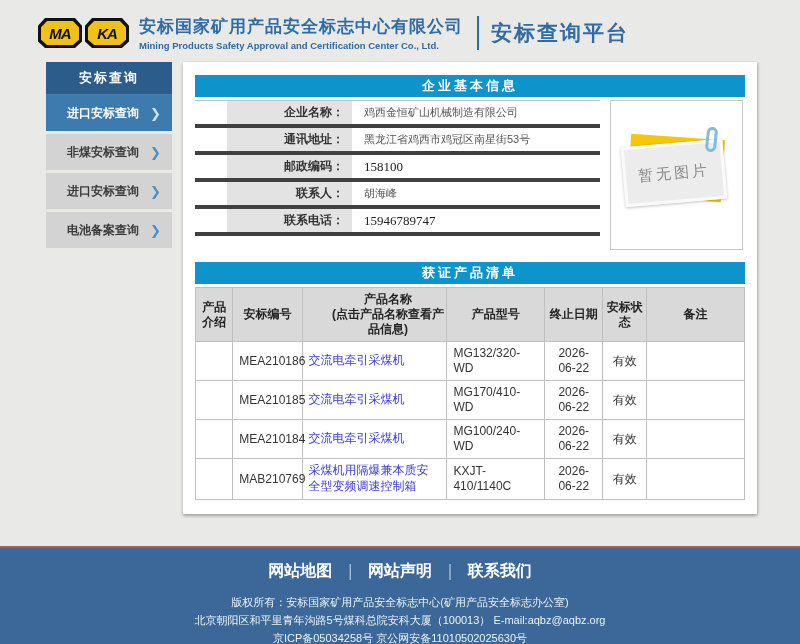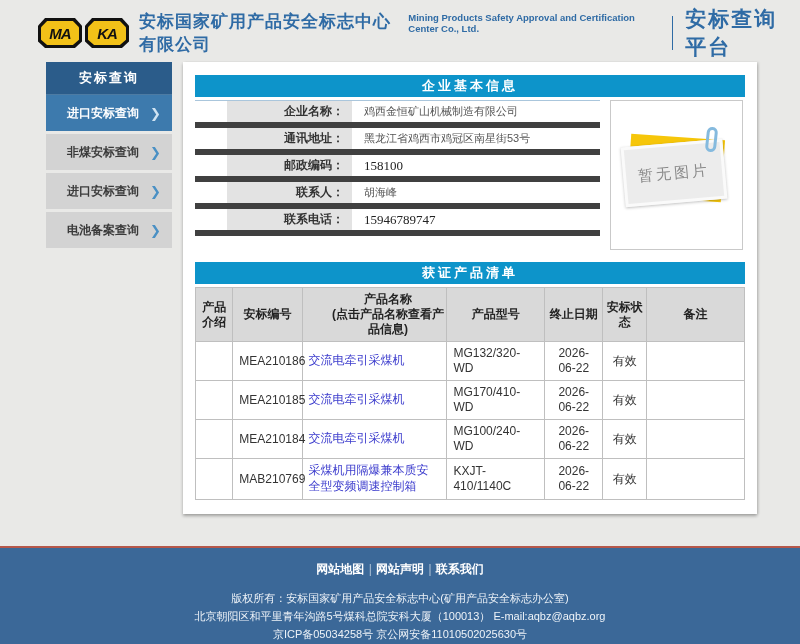--- a/index.html
+++ b/index.html
@@ -24,21 +24,21 @@
     position:relative; display:flex; align-items:center; justify-content:center;
   }
   .badge .inner {
     width:38px; height:24px; background:#f2c118;
     clip-path:polygon(16% 0,84% 0,100% 26%,100% 78%,84% 100%,16% 100%,0 78%,0 26%);
     display:flex; align-items:center; justify-content:center;
   }
   .badge .inner span {
     font-style:italic; font-weight:bold; font-size:15px; color:#111; letter-spacing:-1px;
   }
-  .org-names { display:flex; justify-content:center; }
+  .org-names { display:flex; flex-direction:column; justify-content:center; }
   .org-cn { color:#2f6ba5; font-size:17px; font-weight:bold; letter-spacing:1px; }
   .org-en { color:#2f6ba5; font-size:9.5px; font-weight:bold; margin-top:2px; }
   .hdr-divider { width:2px; height:34px; background:#2f6ba5; margin:0 12px 0 14px; }
   .platform-title { color:#2f6ba5; font-size:21px; font-weight:bold; letter-spacing:2px; }
 
   
   .sidebar { position:absolute; left:46px; top:62px; width:126px; }
   .sidebar-title {
     height:33px; background:#2b5c8a; color:#fff; font-size:13px; font-weight:bold;
     display:flex; align-items:center; justify-content:center; letter-spacing:2px;
@@ -59,21 +59,21 @@
     position:absolute; left:183px; top:62px; width:574px; min-height:376px;
     background:#fff; padding:13px 12px 14px 12px;
     box-shadow:0 2px 3px rgba(0,0,0,.3), 2px 0 2px rgba(0,0,0,.08);
   }
   .band {
     height:22px; background:#0d94ca; color:#fff; font-size:13px; font-weight:bold;
     letter-spacing:3px; display:flex; align-items:center; justify-content:center;
   }
   .info-area { display:flex; margin-top:3px; }
   .info-table { width:405px; border-top:1px solid #aac6dc; }
-  .info-row { display:flex; height:27px; border-bottom:6px solid #404040;padding-left:32px; }
+  .info-row { display:flex; height:27px; border-bottom:4px solid #404040;padding-left:32px; }
   .info-label {
     width:125px; background:#e3e3e3; font-size:12px; font-weight:bold; color:#333;
     display:flex; align-items:center; justify-content:flex-end; padding-right:8px;
   }
   .info-value {
     flex:1; background:#fff; font-size:11px; color:#555;
     display:flex; align-items:center; padding-left:12px;
   }
   .info-row:nth-child(3) .info-value,
   .info-row:nth-child(5) .info-value {
@@ -121,22 +121,22 @@
   .prod-table td.cell-name, .prod-table td.cell-model { text-align:left; }
   .col-intro{width:6.8%;} .col-cert{width:12.6%;} .col-name{width:26.4%;}
   .col-model{width:17.8%;} .col-exp{width:10.6%;} .col-status{width:8%;} .col-remark{width:17.8%;}
   a.prod-link { color:#3c3ccd; text-decoration:none; cursor:pointer;font-family:Liberation Mono, monospace; }
   .hdr-sub { font-weight:bold;margin-left:27px; }
 
   
   .footer-line { position:absolute; left:0; top:546px; width:800px; height:2px; background:#b5574a; }
   .footer { position:absolute; left:0; top:548px; width:800px; height:96px; background:#3b6898; }
   .footer-links {
-    display:flex; justify-content:center; align-items:center; 
-    padding-top:13px; color:#fff; font-size:12px; font-weight:bold;
+    display:flex; justify-content:center; align-items:center; gap:10px;
+    padding-top:13px; color:#fff; font-size:16px; font-weight:bold;
   }
   .footer-links a { color:#fff; text-decoration:none; cursor:pointer; }
   .flink-sep { font-weight:normal; color:#cfdbe8; }
   .copyright { margin-top:11px; text-align:center; color:#eef3f8; font-size:11px; line-height:18px; }
 </style>
 </head>
 <body>
 
 <div class="page">
 

